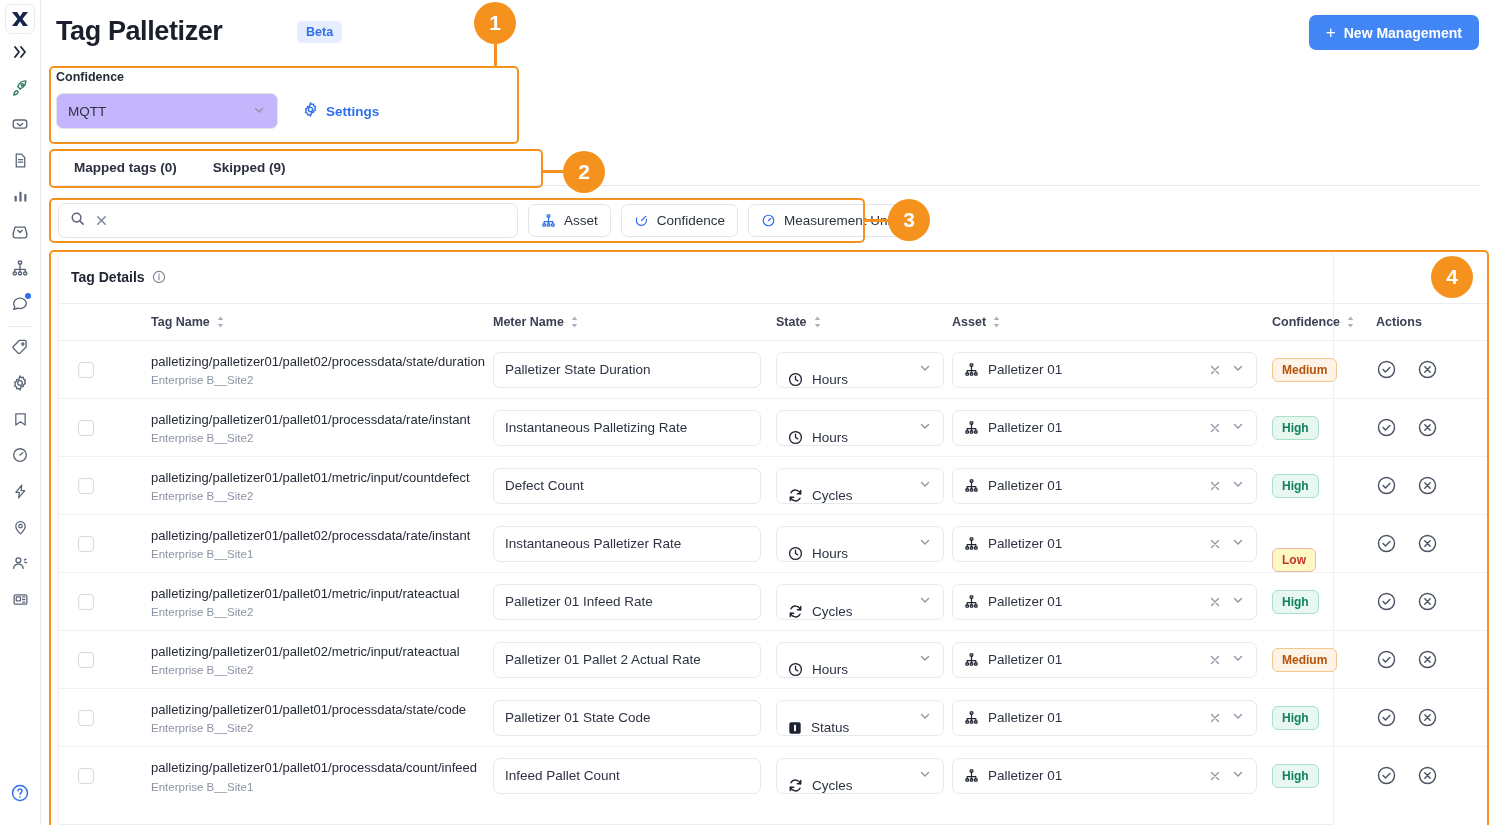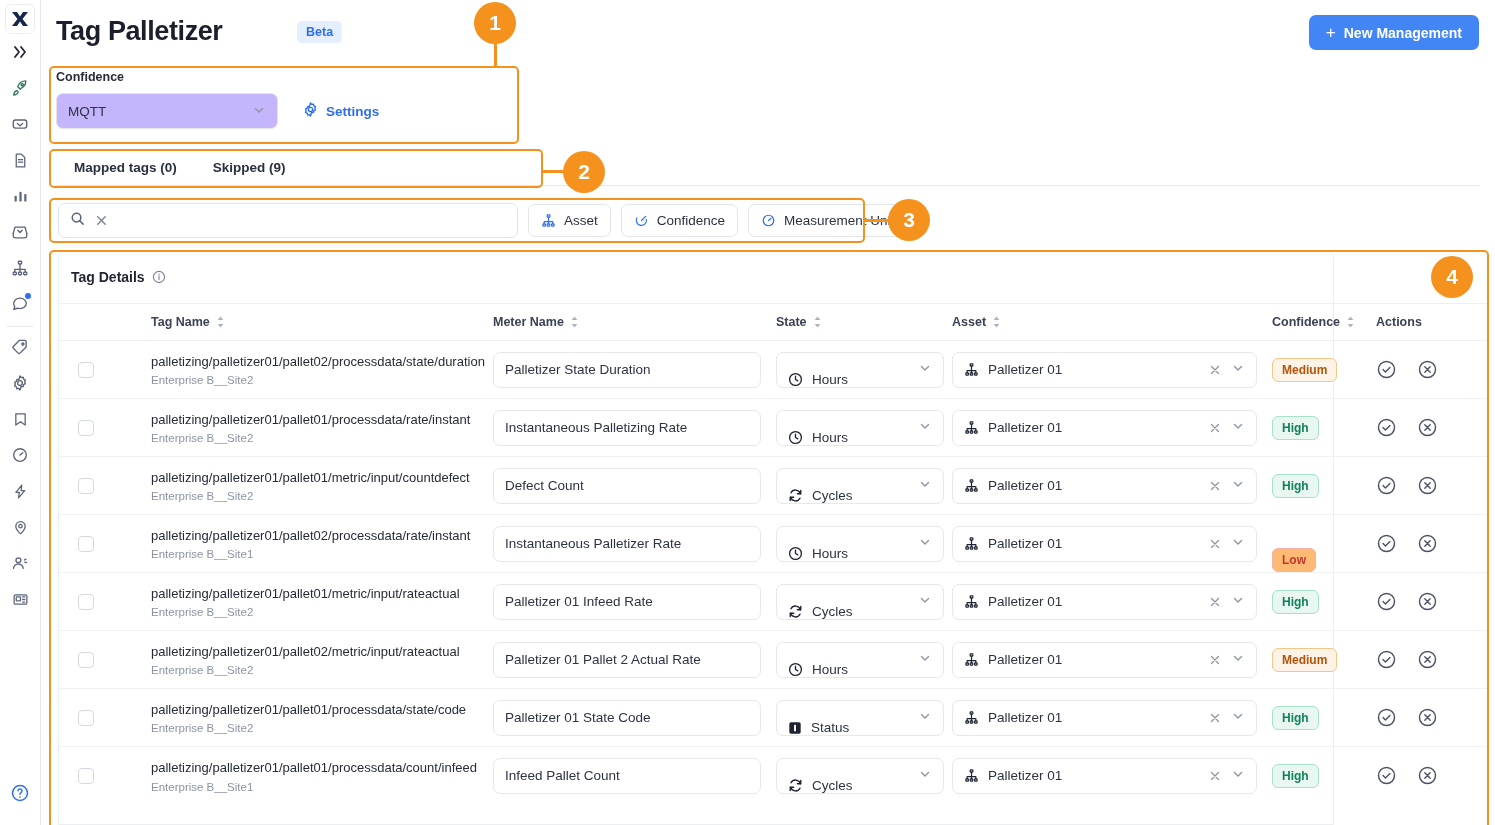--- a/index.html
+++ b/index.html
@@ -150,21 +150,21 @@
   .ast-ico { color:#1d2330; display:flex; flex:none; }
   .ast-name { flex:1; }
   .ast-x { color:#8d94a3; display:flex; cursor:pointer; }
 
   .badge {
     display:inline-block; font-size:12px; font-weight:700;
     padding:4px 9px; border-radius:6px; border:1px solid;
   }
   .badge.High   { color:#12805c; background:#e8f7f0; border-color:#a9e0c9; }
   .badge.Medium { color:#b45309; background:#fdf3e6; border-color:#f3c68a; }
-  .badge.Low    { color:#c0392b; background:#fdba74; border-color:#f3b2ab;margin-top:32px; }
+  .badge.Low    { color:#c0392b; background:#fef9c3; border-color:#f3b2ab;margin-top:32px; }
 
   .actions { display:flex; align-items:center; gap:20px; }
   .act-ico { color:#4b5264; cursor:pointer; display:flex; }
 
   
   .anno-box { position:absolute; border:2.5px solid #F5921E; border-radius:5px; pointer-events:none; }
   .anno-line { position:absolute; background:#F5921E; pointer-events:none; }
   .badge-num {
     position:absolute; width:42px; height:42px; border-radius:50%;
     background:#F5921E; color:#fff; font-size:21px; font-weight:700;

